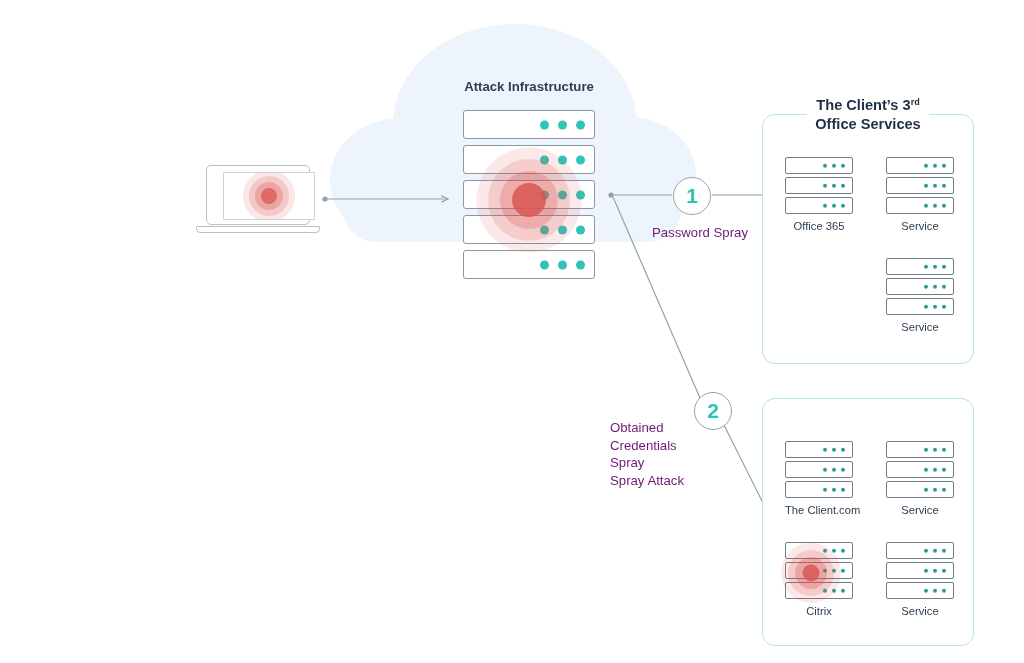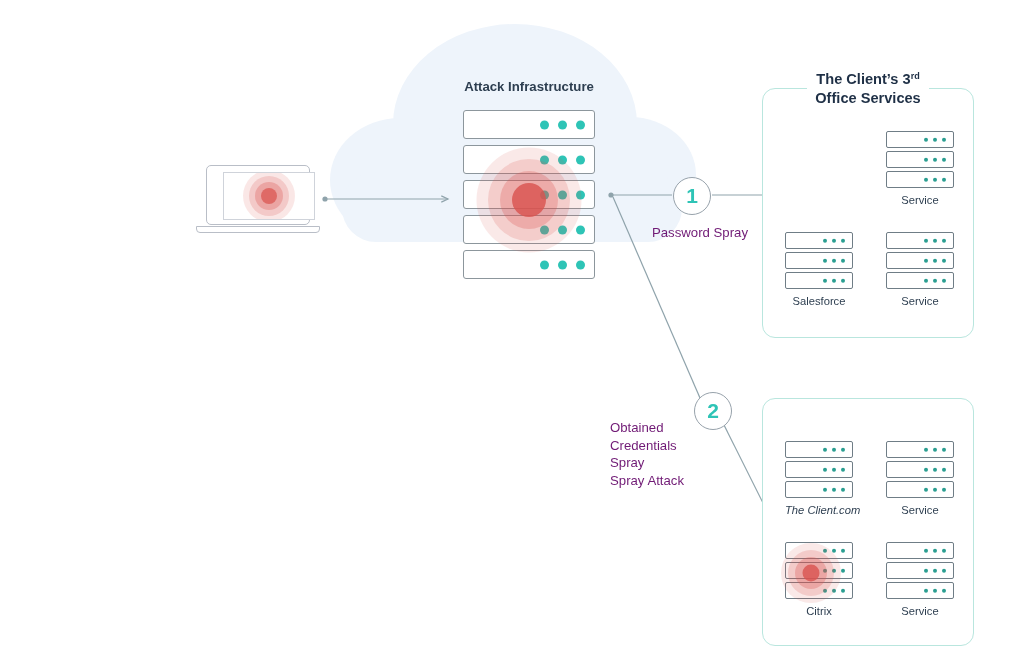--- a/index.html
+++ b/index.html
@@ -217,27 +217,51 @@
   <div class="step-label label-1">Password Spray</div>
 
   <div class="badge badge-2">2</div>
   <div class="step-label label-2">
     <div>Obtained</div>
     <div>Credentials</div>
     <div>Spray</div>
     <div>Spray Attack</div>
   </div>
 
-  <div class="panel" style="left:762px;top:88px;width:212px;height:250px;">
+  <div class="panel" style="left:762px;top:114px;width:212px;height:250px;">
     <div class="panel-box"></div>
     <div class="panel-title" style="top:-18px;">
       <span class="mask"><span>The Client’s 3</span><sup>rd</sup></span><br>
       <span class="mask">Office Services</span>
     </div>
 
+    <div class="svc" style="left:23px;top:43px;">
+      <div class="svc-row">
+          <span class="dots">
+            <span class="dot"></span>
+            <span class="dot"></span>
+            <span class="dot"></span>
+          </span>
+        </div>
+      <div class="svc-row">
+          <span class="dots">
+            <span class="dot"></span>
+            <span class="dot"></span>
+            <span class="dot"></span>
+          </span>
+        </div>
+      <div class="svc-row">
+          <span class="dots">
+            <span class="dot"></span>
+            <span class="dot"></span>
+            <span class="dot"></span>
+          </span>
+        </div>
+      <div class="svc-label">Office 365</div>
+    </div>
 
     <div class="svc" style="left:124px;top:43px;">
       <div class="svc-row">
           <span class="dots">
             <span class="dot"></span>
             <span class="dot"></span>
             <span class="dot"></span>
           </span>
         </div>
       <div class="svc-row">
@@ -250,44 +274,20 @@
       <div class="svc-row">
           <span class="dots">
             <span class="dot"></span>
             <span class="dot"></span>
             <span class="dot"></span>
           </span>
         </div>
       <div class="svc-label">Service</div>
     </div>
 
-    <div class="svc" style="left:23px;top:144px;">
-      <div class="svc-row">
-          <span class="dots">
-            <span class="dot"></span>
-            <span class="dot"></span>
-            <span class="dot"></span>
-          </span>
-        </div>
-      <div class="svc-row">
-          <span class="dots">
-            <span class="dot"></span>
-            <span class="dot"></span>
-            <span class="dot"></span>
-          </span>
-        </div>
-      <div class="svc-row">
-          <span class="dots">
-            <span class="dot"></span>
-            <span class="dot"></span>
-            <span class="dot"></span>
-          </span>
-        </div>
-      <div class="svc-label">Salesforce</div>
-    </div>
 
     <div class="svc" style="left:124px;top:144px;">
       <div class="svc-row">
           <span class="dots">
             <span class="dot"></span>
             <span class="dot"></span>
             <span class="dot"></span>
           </span>
         </div>
       <div class="svc-row">
@@ -304,21 +304,21 @@
             <span class="dot"></span>
           </span>
         </div>
       <div class="svc-label">Service</div>
     </div>
   </div>
 
   <div class="panel" style="left:762px;top:398px;width:212px;height:248px;">
     <div class="panel-box"></div>
 
-    <div class="svc" style="left:23px;top:43px;font-style:italic;">
+    <div class="svc" style="left:23px;top:43px;">
       <div class="svc-row">
           <span class="dots">
             <span class="dot"></span>
             <span class="dot"></span>
             <span class="dot"></span>
           </span>
         </div>
       <div class="svc-row">
           <span class="dots">
             <span class="dot"></span>

